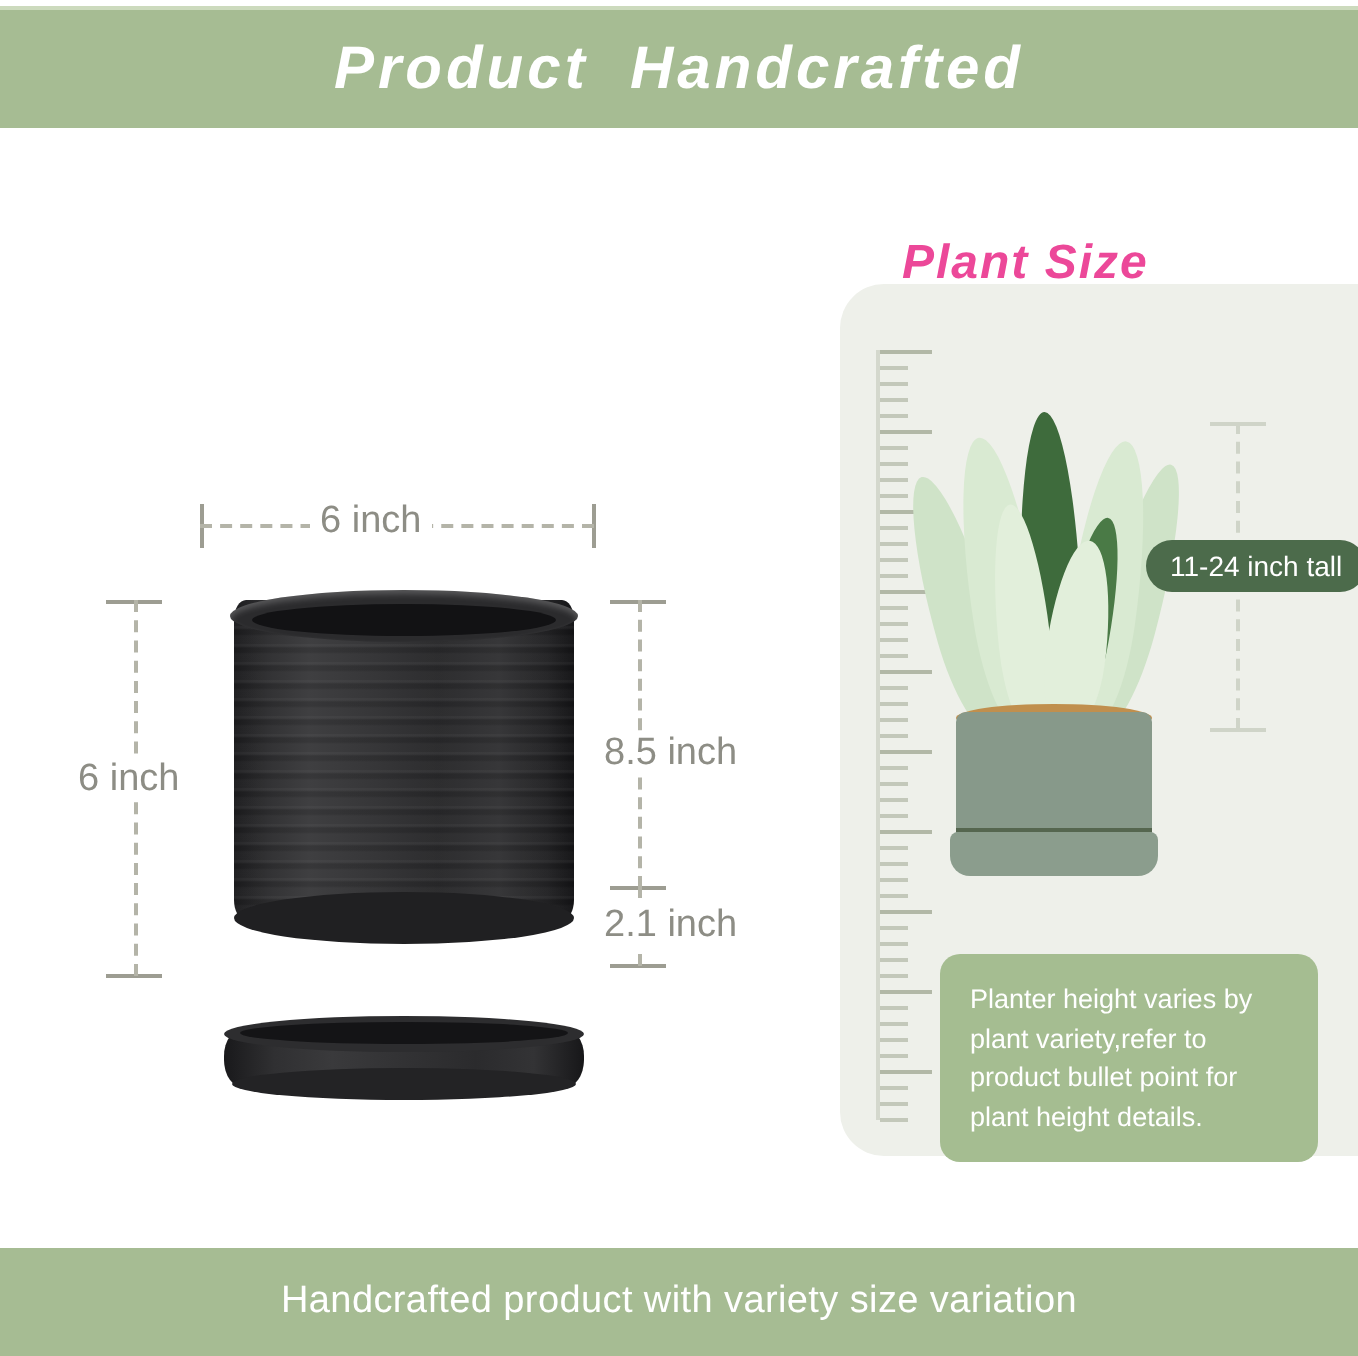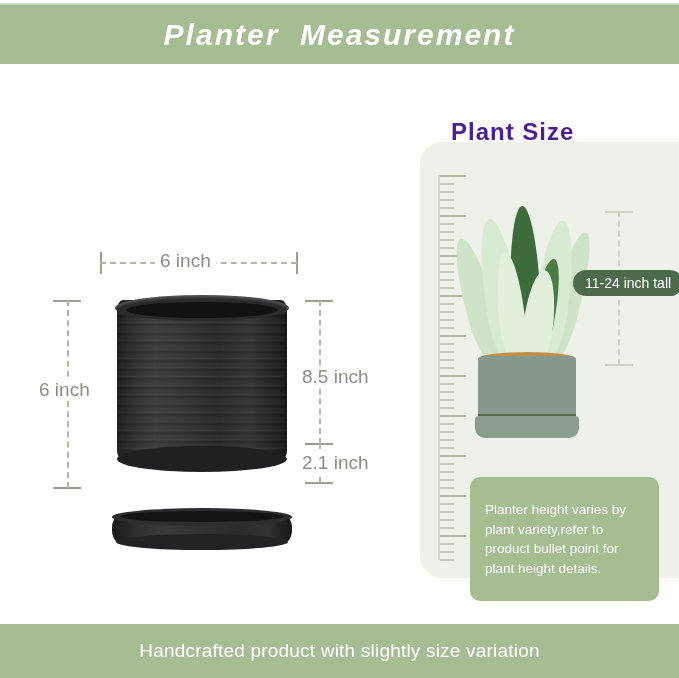--- a/index.html
+++ b/index.html
@@ -213,21 +213,22 @@
     background: #eef0ea;
     border-top-left-radius: 22px;
     border-bottom-left-radius: 22px;
   }
   .plant-title {
     position: absolute;
     left: 451px;
     top: 118px;
     font-size: 24px;
     font-weight: bold;
-    color: #4c1d95;
+    font-style: italic;
+    color: #ec4899;
     letter-spacing: 1px;
     white-space: pre;
   }
 
   
   .ruler {
     position: absolute;
     left: 438px;
     top: 175px;
     width: 34px;
@@ -327,34 +328,34 @@
     border-radius: 14px;
     white-space: nowrap;
   }
 
   
   .disclaimer {
     position: absolute;
     left: 470px;
     top: 477px;
     width: 189px;
-    padding: 23px 15px;
+    padding: 13px 15px;
     background: #a5bd91;
     color: #ffffff;
     font-size: 13.5px;
     line-height: 1.45;
     border-radius: 10px;
     box-sizing: border-box;
   }
 </style>
 </head>
 <body>
 
 <div class="banner banner-top">
-  <span class="banner-top-text">Planter  Measurement</span>
+  <span class="banner-top-text">Product  Handcrafted</span>
 </div>
 
 <div class="pot-area">
 
   <div>
     <div class="cap-v" style="left:100px; top:188px;"></div>
     <div class="cap-v" style="left:296px; top:188px;"></div>
     <div class="dash-h" style="left:100px; top:198px; width:197px;"></div>
     <div class="dim-text" style="left:155px; top:186px;">6 inch</div>
   </div>
@@ -475,14 +476,14 @@
 <div>
   <div class="height-cap top"></div>
   <div class="height-cap bot"></div>
   <div class="height-dash"></div>
   <div class="badge">11-24 inch tall</div>
 </div>
 
 <div class="disclaimer">Planter height varies by plant variety,refer to product bullet point for plant height details.</div>
 
 <div class="banner banner-bottom">
-  <span class="banner-bottom-text">Handcrafted product with slightly size variation</span>
+  <span class="banner-bottom-text">Handcrafted product with variety size variation</span>
 </div>
 
 </body></html>

